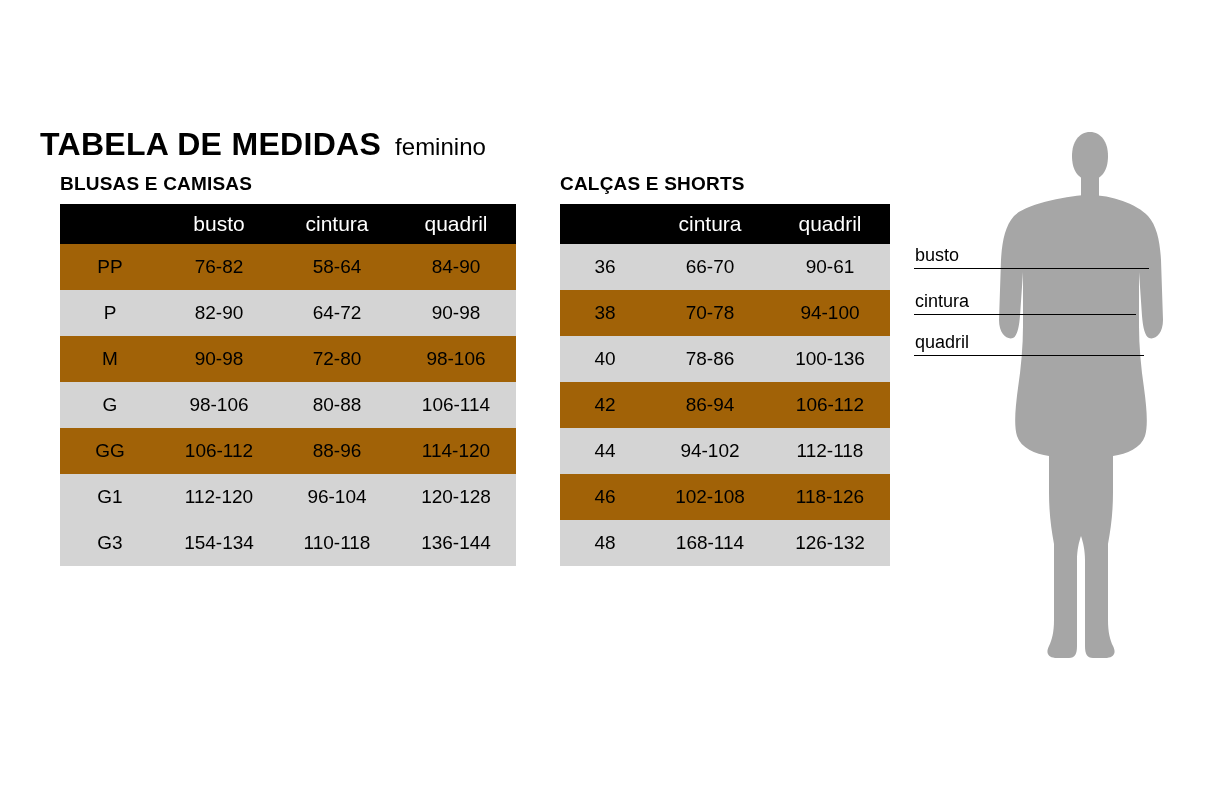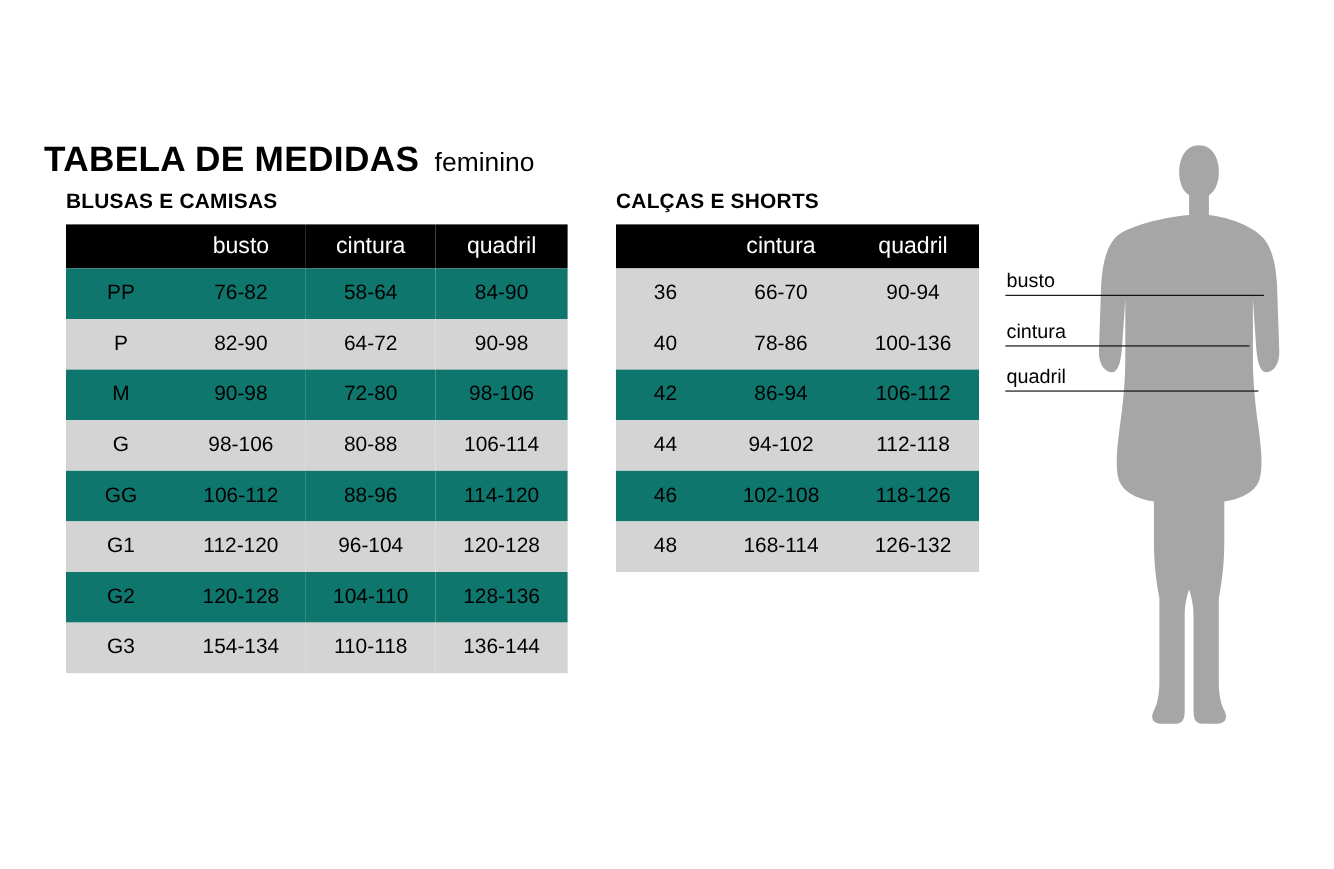--- a/index.html
+++ b/index.html
@@ -70,21 +70,21 @@
   }
   table.size-table tbody td {
     height: 46px;
     text-align: center;
     vertical-align: middle;
     font-size: 19px;
     padding: 0;
     color: #000000;
   }
   table.size-table tbody tr.alt td { background: #d4d4d4; }
-  table.size-table tbody tr.plain td { background: #0f766e; }
+  table.size-table tbody tr.plain td { background: #a16207; }
 
   
   #tbl-tops col.c0 { width: 100px; }
   #tbl-tops col.c1 { width: 118px; }
   #tbl-tops col.c2 { width: 118px; }
   #tbl-tops col.c3 { width: 120px; }
 
   #tbl-bottoms col.c0 { width: 90px; }
   #tbl-bottoms col.c1 { width: 120px; }
   #tbl-bottoms col.c2 { width: 120px; }
@@ -182,26 +182,20 @@
             <td>106-112</td>
             <td>88-96</td>
             <td>114-120</td>
           </tr>
           <tr class="alt">
             <td>G1</td>
             <td>112-120</td>
             <td>96-104</td>
             <td>120-128</td>
           </tr>
-          <tr class="plain">
-            <td>G2</td>
-            <td>120-128</td>
-            <td>104-110</td>
-            <td>128-136</td>
-          </tr>
           <tr class="alt">
             <td>G3</td>
             <td>154-134</td>
             <td>110-118</td>
             <td>136-144</td>
           </tr>
         </tbody>
     </table>
   </div>
 
@@ -217,21 +211,26 @@
         <tr>
           <th></th>
           <th>cintura</th>
           <th>quadril</th>
         </tr>
       </thead>
       <tbody id="tbody-bottoms">
           <tr class="alt">
             <td>36</td>
             <td>66-70</td>
-            <td>90-94</td>
+            <td>90-61</td>
+          </tr>
+          <tr class="plain">
+            <td>38</td>
+            <td>70-78</td>
+            <td>94-100</td>
           </tr>
           <tr class="alt">
             <td>40</td>
             <td>78-86</td>
             <td>100-136</td>
           </tr>
           <tr class="plain">
             <td>42</td>
             <td>86-94</td>
             <td>106-112</td>

